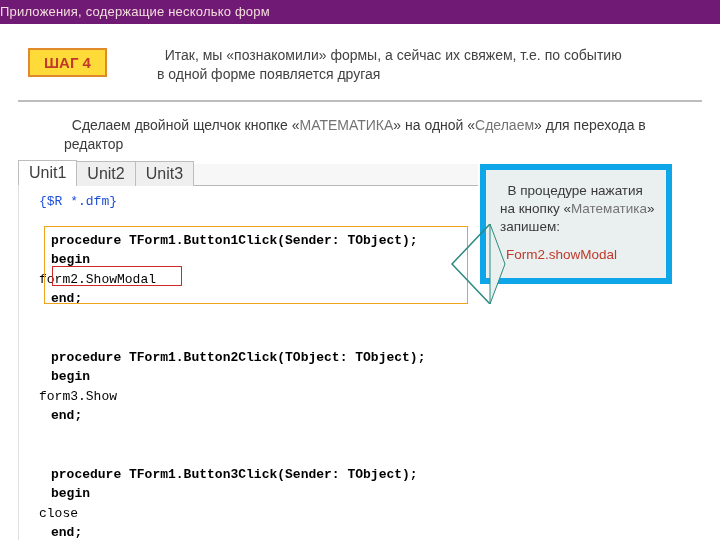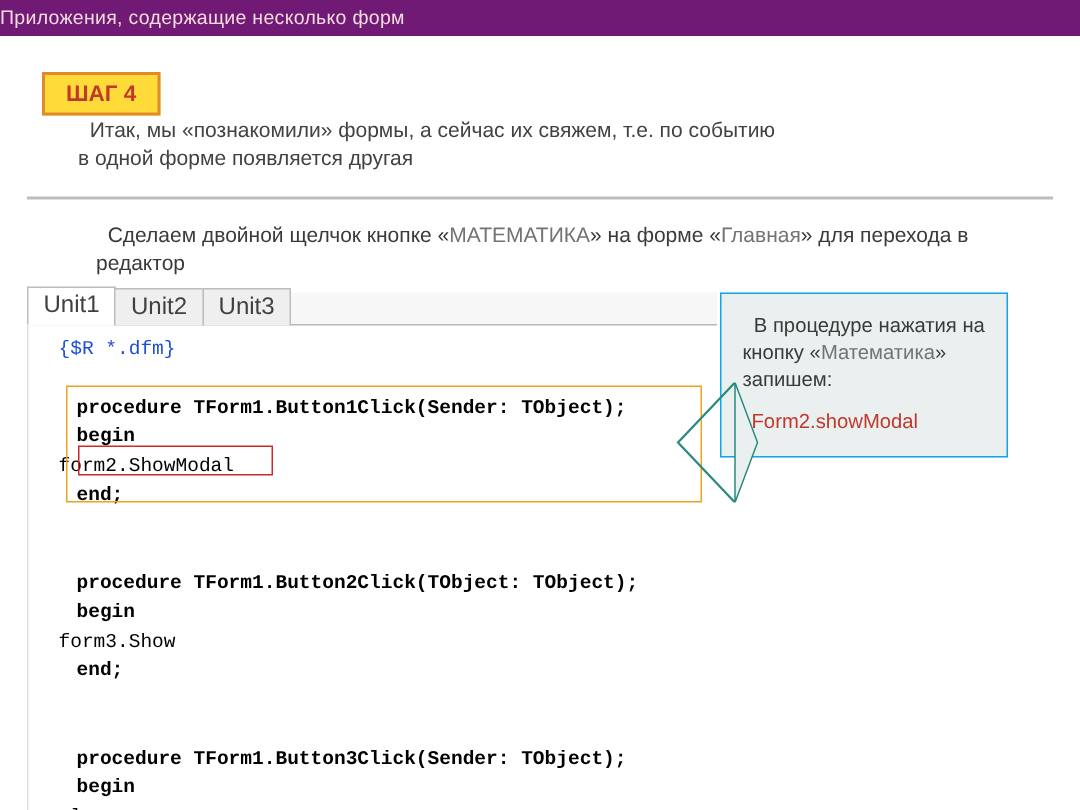--- a/index.html
+++ b/index.html
@@ -19,33 +19,32 @@
     color: #f3dcdc;
     font-size: 13px;
     text-align: left;
     padding: 4px 0 5px;
     letter-spacing: .2px;
   }
   .step-row {
     display: flex;
     align-items: flex-start;
     padding: 22px 12px 6px 28px;
-    flex-direction: column;
   }
   .step-badge {
     background: #ffdb3a;
     border: 2px solid #e08a2b;
     color: #c0392b;
     font-weight: bold;
     font-size: 15px;
     padding: 4px 14px;
     margin-top: 2px;
   }
   .step-text {
-    margin-left: 24px;
+    margin-left: 50px;
     line-height: 1.35;
     font-size: 14px;
     color: #424242;
     max-width: 470px;
   }
   .hr {
     height: 2px;
     background: #bdbdbd;
     margin: 10px 18px 0 18px;
   }
@@ -96,21 +95,21 @@
     padding: 6px 10px 10px 20px;
     white-space: pre;
     color: #000;
     border-left:1px solid #e0e0e0;
   }
   .kw { font-weight: bold; padding-left: 12px; }
   .hint-box {
     position: absolute;
     left: 480px; top: 0;
     width: 192px;
-    border: 1px solid #0ea5e9;
+    border: 6px solid #0ea5e9;
     background: #e9f0ef;
     padding: 12px 10px 14px 14px;
     font-size: 13.5px;
     line-height: 1.35;
   }
   .hint-code { color: #c0392b; margin-top: 10px; padding-left:6px;}
   .orange-rect {
     position: absolute;
     border: 1.6px solid #f0a21c;
     pointer-events: none;
@@ -133,21 +132,21 @@
 <div class="step-row">
   <div class="step-badge">ШАГ 4</div>
   <div class="step-text">
     &nbsp;&nbsp;<span>Итак, мы «познакомили» формы, а сейчас их свяжем, т.е. по событию в одной форме появляется другая</span>
   </div>
 </div>
 
 <div class="hr"></div>
 
 <div class="instr">
-  &nbsp;&nbsp;<span>Сделаем двойной щелчок кнопке «</span><span class="red">МАТЕМАТИКА</span><span>» на форме «</span><span class="red">Главная</span><span>» для перехода в редактор</span>
+  &nbsp;&nbsp;<span>Сделаем двойной щелчок кнопке «</span><span class="red">МАТЕМАТИКА</span><span>» на одной «</span><span class="red">Сделаем</span><span>» для перехода в редактор</span>
 </div>
 
 <div class="lower">
 
   <div class="ide">
     <div class="tabs">
       <div class="tab active">Unit1</div>
       <div class="tab">Unit2</div>
       <div class="tab">Unit3</div>
     </div>

